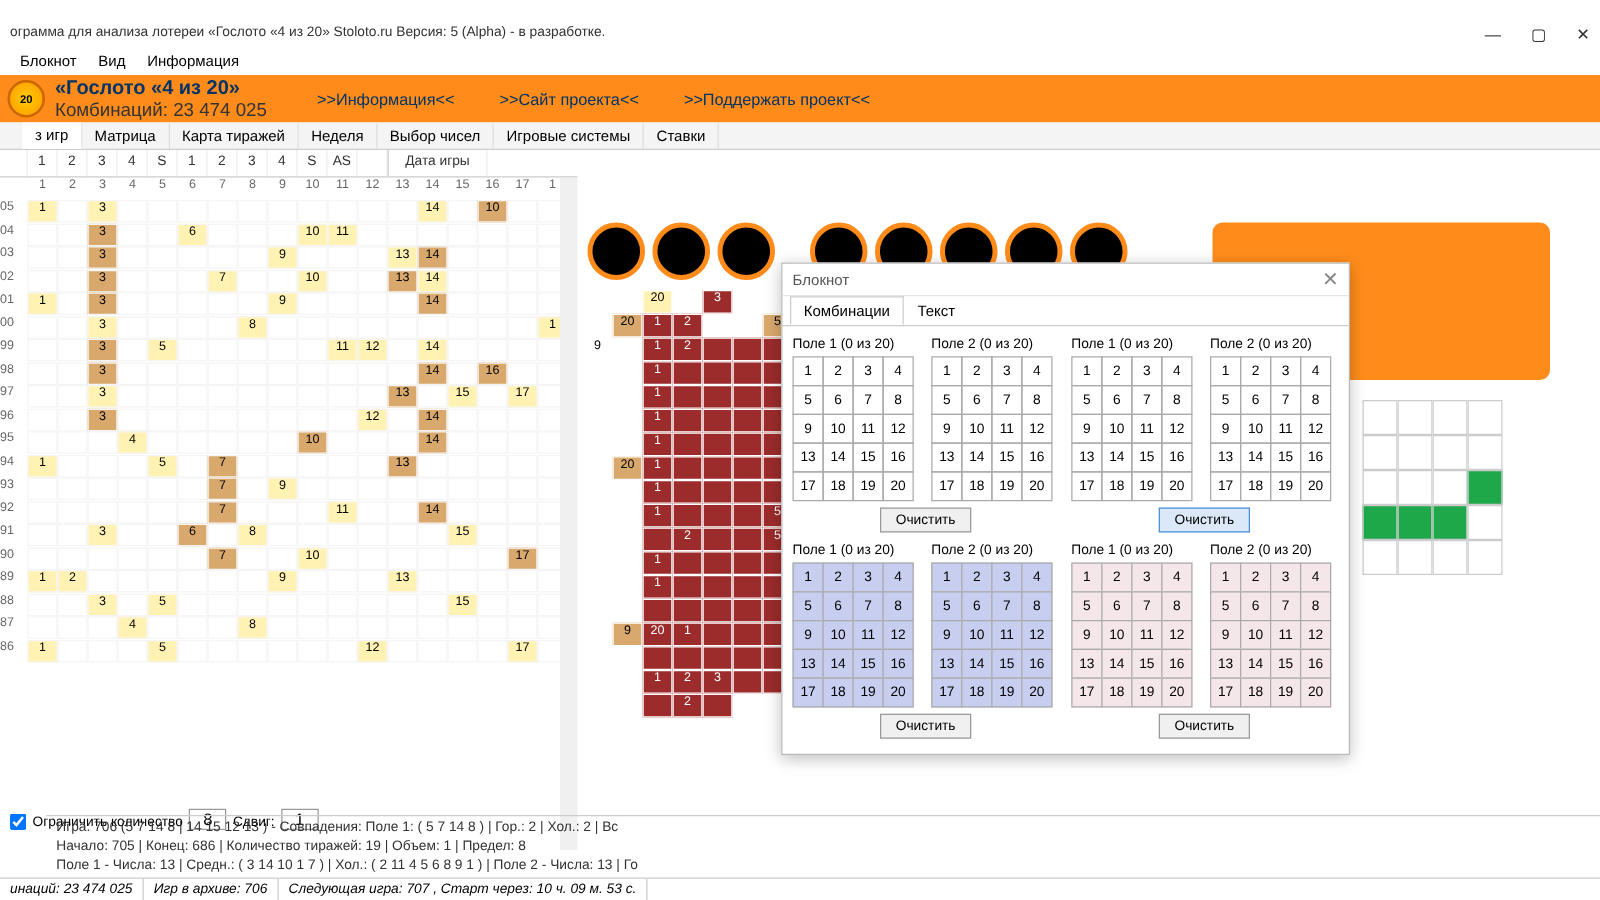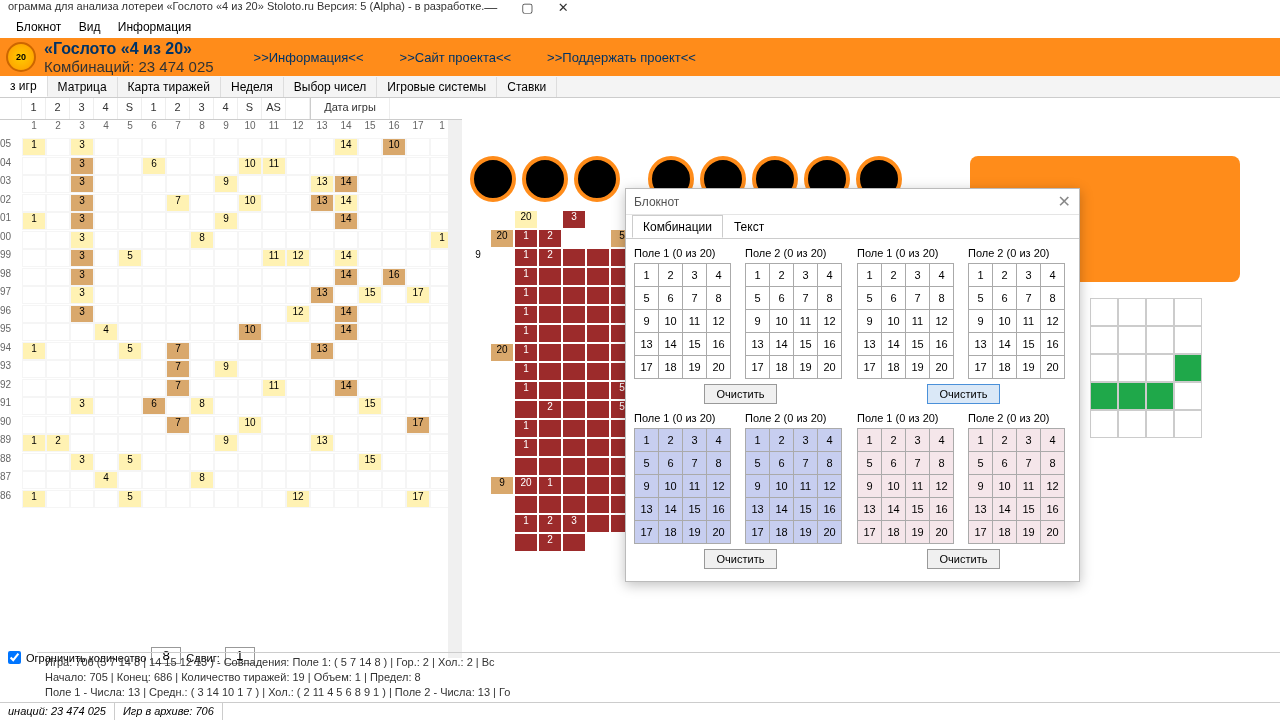--- a/index.html
+++ b/index.html
@@ -1,28 +1,28 @@
 <!DOCTYPE html>
 <html><head>
 <meta charset="utf-8">
 <style>
 * { box-sizing: border-box; margin: 0; padding: 0; font-family: Arial, sans-serif; }
 body { background: #fff; font-size: 12px; overflow: hidden; width: 1280px; height: 720px; position: relative; }
-.titlebar { height: 18px; background: #fff; padding: 0 8px; font-size: 11px; color: #333; display: flex; }
+.titlebar { height: 18px; background: #fff; padding: 20px 8px; font-size: 11px; color: #333; display: flex; justify-content: space-between; }
 .winbtns { display: flex; gap: 24px; font-size: 13px; }
 .menubar { height: 20px; padding: 2px 16px; font-size: 12px; }
 .menubar span { margin-right: 14px; }
 .orange-header { background: #ff8c1a; height: 38px; display: flex; align-items: center; padding: 0 6px; }
 .logo-circle { width: 30px; height: 30px; border-radius: 50%; background: radial-gradient(#ffcc00,#ff9900); border: 2px solid #cc6600; margin-right: 8px; font-size: 9px; display: flex; align-items: center; justify-content: center; font-weight: bold; }
 .htitle { font-weight: bold; font-size: 16px; color: #003366; }
 .hsub { font-size: 15px; color: #333; }
 .hlinks { display: flex; gap: 36px; margin-left: 40px; color: #003366; font-size: 13px; }
 .tabs { height: 22px; background: #f4f4f4; border-bottom: 1px solid #ccc; display: flex; align-items: center; font-size: 12px; }
 .tabs span { padding: 3px 10px; border-right: 1px solid #ddd; }
-.tabs .active { background: #fff; border-bottom: 1px solid #fff; }
+.tabs .active { background: #fff; border-bottom: 1px solid #fff; margin-left: 18px; }
 .content { display: flex; position: relative; height: 560px; }
 .left-panel { width: 462px; position: relative; }
 .grid-header { display: flex; height: 22px; border-bottom: 1px solid #ccc; }
 .grid-header .hcell { width: 24px; text-align: center; font-size: 11px; color: #333; border-right: 1px solid #eee; padding-top: 3px; }
 .grid-header .hcell.date { width: 80px; border-left: 1px solid #ccc; }
 .grid-header .rownum { width: 22px; }
 .num-header { display: flex; height: 18px; }
 .num-header .ncell { width: 24px; text-align: center; font-size: 10px; color: #666; }
 .num-header .rownum { width: 22px; }
 .grid-rows { }
@@ -1048,13 +1048,14 @@
 
 <div class="bottom-text">
   <div>Игра: 706 (5 7 14 8  |  14 15 12 13 ) - Совпадения: Поле 1: ( 5 7 14 8 ) | Гор.: 2 | Хол.: 2 | Вс</div>
   <div>Начало: 705 | Конец: 686 | Количество тиражей: 19 | Объем: 1 | Предел: 8</div>
   <div>Поле 1 - Числа: 13 | Средн.: ( 3 14 10 1 7 ) | Хол.: ( 2 11 4 5 6 8 9 1 ) | Поле 2 - Числа: 13 | Го</div>
 </div>
 
 <div class="statusbar">
   <span>инаций: 23 474 025</span>
   <span>Игр в архиве: 706</span>
+  <span>Следующая игра: 707 , Старт через: 10 ч. 09 м. 53 с.</span>
 </div>
 
 </body></html>

